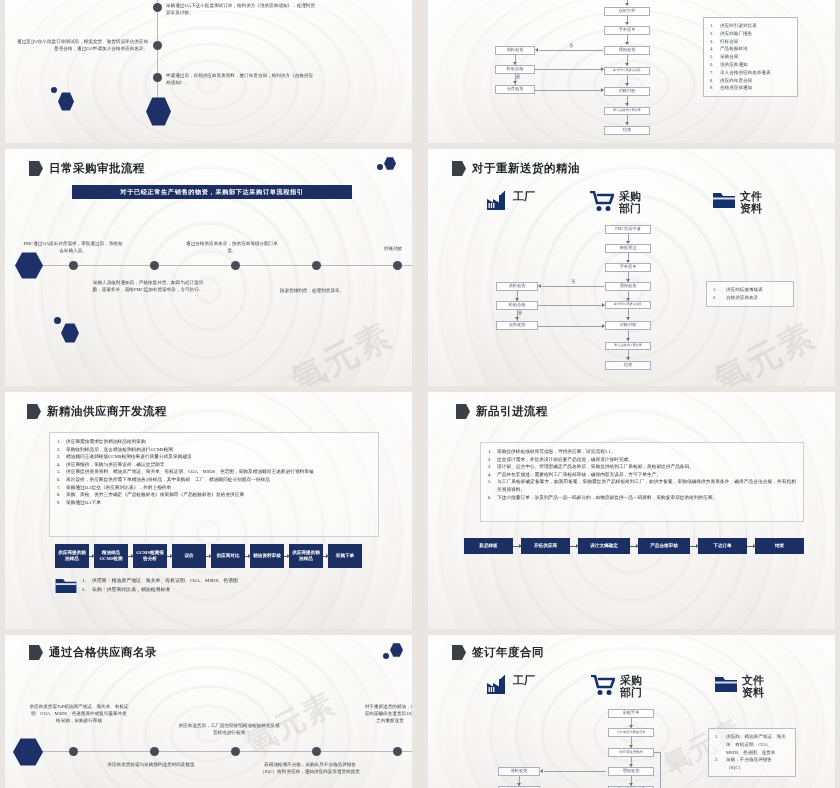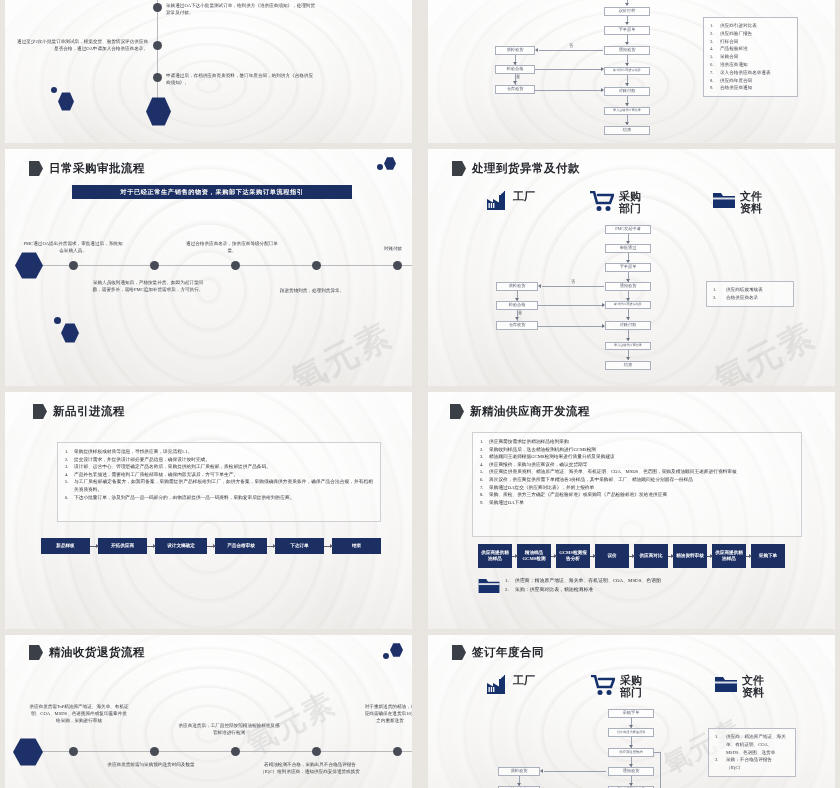--- a/index.html
+++ b/index.html
@@ -227,21 +227,21 @@
     <div class="hex" style="left:56px;top:174px;width:18px;height:20px"></div>
     <div class="deco-dot" style="left:372px;top:15px;width:6px;height:6px"></div>
     <div class="hex" style="left:379px;top:8px;width:12px;height:13px"></div>
   </div>
 
   <div class="slide">
     <div class="bg-arcs"></div>
     <div class="watermark">氧元素</div>
     <div class="title-row" style="left:24px;top:12px">
       <div class="flag"></div>
-      <div class="title-txt">处理到货异常及付款</div>
+      <div class="title-txt">对于重新送货的精油</div>
     </div>
 
     <div class="role" style="left:58px;top:42px">
       <svg width="22" height="20" viewBox="0 0 22 20">
         <path d="M1 19V8l6 3.5V8l6 3.5V4h2c0-2 3-2 3-4h1v19z" fill="#15306b"></path>
         <rect x="2.5" y="12" width="1.3" height="5" fill="#fff"></rect>
         <rect x="4.8" y="12" width="1.3" height="5" fill="#fff"></rect>
         <rect x="7.1" y="12" width="1.3" height="5" fill="#fff"></rect>
       </svg>
       <div class="role-label">工厂</div>
@@ -304,20 +304,68 @@
     <div class="doc-list" style="left:278px;top:132px;width:88px">
       <ol>
         <li style="padding-left:13px">供应商绩效考核表</li>
         <li style="padding-left:13px">合格供应商名录</li>
       </ol>
     </div>
   </div>
 
   <div class="slide">
     <div class="bg-arcs"></div>
+    <div class="title-row" style="left:22px;top:12px">
+      <div class="flag"></div>
+      <div class="title-txt">新精油供应商开发流程</div>
+    </div>
+    <div class="card" style="left:44px;top:40px;width:330px;height:105px">
+      <ol>
+        <li>供应商需按需求提供精油样品给到采购</li>
+        <li>采购收到样品后，送去精油检测机构进行GCMS检测</li>
+        <li>精油顾问王老师根据GCMS检测结果进行质量分析及采购建议</li>
+        <li>供应商报价，采购与供应商议价，确认交货期等</li>
+        <li>供应商提供资质资料、精油原产地证、海关单、有机证明、COA、MSDS、色谱图，采购及精油顾问王老师进行资料审核</li>
+        <li>再次议价，供应商提供所需下单精油各3份样品，其中采购部、工厂、精油顾问处分别留存一份样品</li>
+        <li>采购通过OA提交《供应商对比表》，并附上报价单</li>
+        <li>采购、质检、供方三方确定《产品检验标准》或采购司《产品检验标准》发给准供应商</li>
+        <li>采购通过OA下单</li>
+      </ol>
+    </div>
+    <div class="steps" style="left:50px;top:152px">
+      <div class="chip" style="width:34px;height:24px">供应商提供精油样品</div>
+      <div class="arrow" style="width:5px"></div>
+      <div class="chip" style="width:34px;height:24px">精油样品GCMS检测</div>
+      <div class="arrow" style="width:5px"></div>
+      <div class="chip" style="width:34px;height:24px">GCMS检测报告分析</div>
+      <div class="arrow" style="width:5px"></div>
+      <div class="chip" style="width:34px;height:24px">议价</div>
+      <div class="arrow" style="width:5px"></div>
+      <div class="chip" style="width:34px;height:24px">供应商对比</div>
+      <div class="arrow" style="width:5px"></div>
+      <div class="chip" style="width:34px;height:24px">精油资料审核</div>
+      <div class="arrow" style="width:5px"></div>
+      <div class="chip" style="width:34px;height:24px">供应商提供精油样品</div>
+      <div class="arrow" style="width:5px"></div>
+      <div class="chip" style="width:34px;height:24px">采购下单</div>
+    </div>
+    <div class="folder-note" style="left:50px;top:185px;width:300px">
+      <svg width="22" height="18" viewBox="0 0 22 19">
+        <path d="M0 2h8l2 3h12v12H0z" fill="#15306b"></path>
+        <rect x="0" y="6.5" width="22" height="2" fill="#ffffff" opacity=".85"></rect>
+      </svg>
+      <ol>
+        <li>供应商：精油原产地证、海关单、有机证明、COA、MSDS、色谱图</li>
+        <li>采购：供应商对比表，精油检测标准</li>
+      </ol>
+    </div>
+  </div>
+
+  <div class="slide">
+    <div class="bg-arcs"></div>
     <div class="title-row" style="left:28px;top:12px">
       <div class="flag"></div>
       <div class="title-txt">新品引进流程</div>
     </div>
     <div class="card" style="left:52px;top:50px;width:324px;height:80px">
       <ol>
         <li>采购提供样板或材质等信息，寻找供应商，详见流程1.1。</li>
         <li>提交设计需求，并提供设计部必要产品信息，确保设计按时完成。</li>
         <li>设计部、运营中心、管理层确定产品名称后，采购提供给到工厂质检部，质检部提供产品条码。</li>
         <li>产品外包装描述，需要给到工厂质检部审核，确保内容无误后，方可下单生产。</li>
@@ -335,72 +383,24 @@
       <div class="chip" style="width:52px;height:16px">产品合格审核</div>
       <div class="arrow"></div>
       <div class="chip" style="width:49px;height:16px">下达订单</div>
       <div class="arrow"></div>
       <div class="chip" style="width:49px;height:16px">结束</div>
     </div>
   </div>
 
   <div class="slide">
     <div class="bg-arcs"></div>
-    <div class="title-row" style="left:22px;top:12px">
-      <div class="flag"></div>
-      <div class="title-txt">新精油供应商开发流程</div>
-    </div>
-    <div class="card" style="left:44px;top:40px;width:330px;height:105px">
-      <ol>
-        <li>供应商需按需求提供精油样品给到采购</li>
-        <li>采购收到样品后，送去精油检测机构进行GCMS检测</li>
-        <li>精油顾问王老师根据GCMS检测结果进行质量分析及采购建议</li>
-        <li>供应商报价，采购与供应商议价，确认交货期等</li>
-        <li>供应商提供资质资料、精油原产地证、海关单、有机证明、COA、MSDS、色谱图，采购及精油顾问王老师进行资料审核</li>
-        <li>再次议价，供应商提供所需下单精油各3份样品，其中采购部、工厂、精油顾问处分别留存一份样品</li>
-        <li>采购通过OA提交《供应商对比表》，并附上报价单</li>
-        <li>采购、质检、供方三方确定《产品检验标准》或采购司《产品检验标准》发给准供应商</li>
-        <li>采购通过OA下单</li>
-      </ol>
-    </div>
-    <div class="steps" style="left:50px;top:152px">
-      <div class="chip" style="width:34px;height:24px">供应商提供精油样品</div>
-      <div class="arrow" style="width:5px"></div>
-      <div class="chip" style="width:34px;height:24px">精油样品GCMS检测</div>
-      <div class="arrow" style="width:5px"></div>
-      <div class="chip" style="width:34px;height:24px">GCMS检测报告分析</div>
-      <div class="arrow" style="width:5px"></div>
-      <div class="chip" style="width:34px;height:24px">议价</div>
-      <div class="arrow" style="width:5px"></div>
-      <div class="chip" style="width:34px;height:24px">供应商对比</div>
-      <div class="arrow" style="width:5px"></div>
-      <div class="chip" style="width:34px;height:24px">精油资料审核</div>
-      <div class="arrow" style="width:5px"></div>
-      <div class="chip" style="width:34px;height:24px">供应商提供精油样品</div>
-      <div class="arrow" style="width:5px"></div>
-      <div class="chip" style="width:34px;height:24px">采购下单</div>
-    </div>
-    <div class="folder-note" style="left:50px;top:185px;width:300px">
-      <svg width="22" height="18" viewBox="0 0 22 19">
-        <path d="M0 2h8l2 3h12v12H0z" fill="#15306b"></path>
-        <rect x="0" y="6.5" width="22" height="2" fill="#ffffff" opacity=".85"></rect>
-      </svg>
-      <ol>
-        <li>供应商：精油原产地证、海关单、有机证明、COA、MSDS、色谱图</li>
-        <li>采购：供应商对比表，精油检测标准</li>
-      </ol>
-    </div>
-  </div>
-
-  <div class="slide">
-    <div class="bg-arcs"></div>
     <div class="watermark" style="right:18%;bottom:34%;font-size:30px">氧元素</div>
     <div class="title-row" style="left:24px;top:10px">
       <div class="flag"></div>
-      <div class="title-txt">精油收货退货流程</div>
+      <div class="title-txt">通过合格供应商名录</div>
     </div>
     <div class="deco-dot" style="left:378px;top:18px;width:6px;height:6px"></div>
     <div class="hex" style="left:385px;top:8px;width:13px;height:14px"></div>
     <div class="tl-line" style="left:14px;top:116px;width:396px"></div>
     <div class="hex" style="left:8px;top:103px;width:30px;height:28px"></div>
     <div class="tl-dot" style="left:64px;top:112px"></div>
     <div class="tl-dot" style="left:145px;top:112px"></div>
     <div class="tl-dot" style="left:226px;top:112px"></div>
     <div class="tl-dot" style="left:307px;top:112px"></div>
     <div class="tl-dot" style="left:388px;top:112px"></div>

